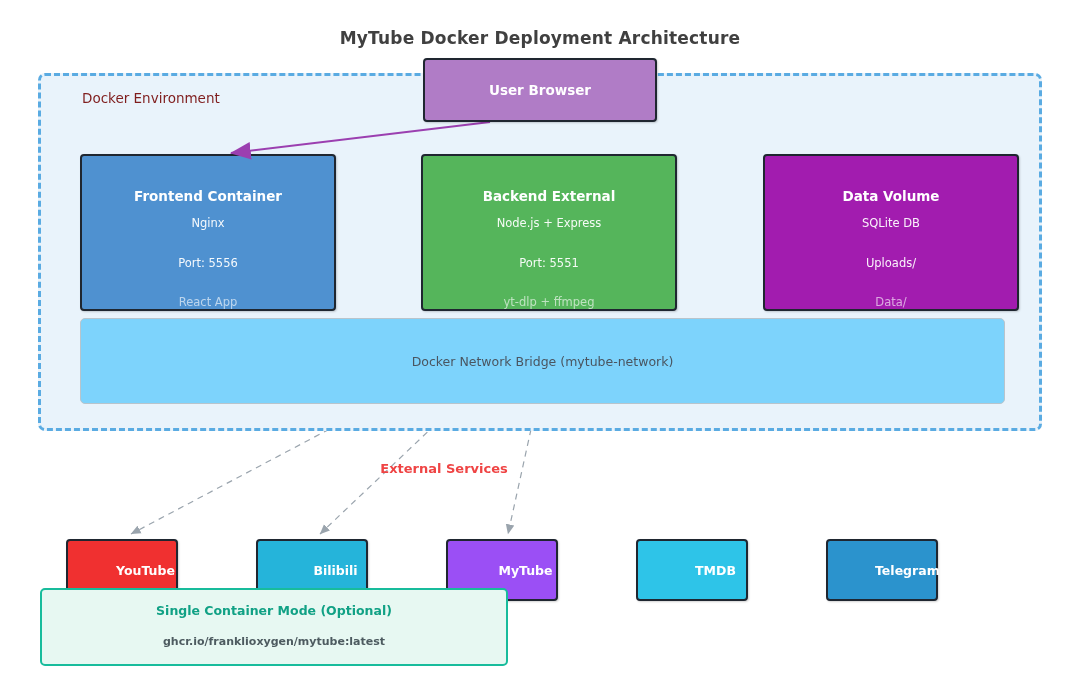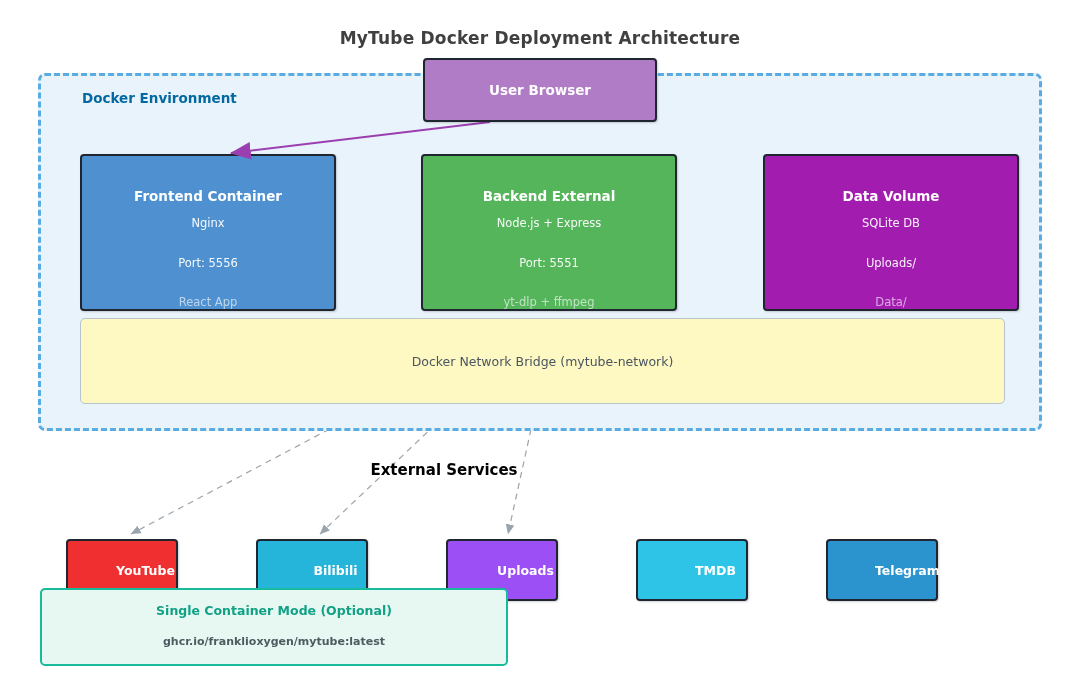--- a/index.html
+++ b/index.html
@@ -28,29 +28,29 @@
   .cluster-docker {
     position: absolute; left: 38px; top: 73px;
     width: 1004px; height: 358px;
     background: #e9f3fb;
     border: 3px dashed #5aabe2;
     border-radius: 7px;
     z-index: 2;
   }
   .cluster-docker-label {
     position: absolute; left: 82px; top: 90px;
-    font-size: 13.5px; font-weight: bold; color: #0369a1;
+    font-size: 13.5px; font-weight: normal; color: #7f1d1d;
     z-index: 4;
   }
 
   
   .network-bridge {
     position: absolute; left: 80px; top: 318px;
     width: 925px; height: 86px;
-    background: #fef9c3;
+    background: #7dd3fc;
     border: 1px solid #b8c4cc;
     border-radius: 5px;
     z-index: 3;
     display: flex; align-items: center; justify-content: center;
   }
   .network-bridge-label {
     font-size: 12.5px; color: #4a5560;
   }
 
   
@@ -101,21 +101,21 @@
   .svc-youtube  { left: 66px;  top: 539px; background: #f03030; }
   .svc-bilibili { left: 256px; top: 539px; background: #25b4da; }
   .svc-twitch   { left: 446px; top: 539px; background: #9b4ff5; }
   .svc-tmdb     { left: 636px; top: 539px; background: #2ec4e8; }
   .svc-telegram { left: 826px; top: 539px; background: #2b93cd; }
 
   
   .external-heading {
     position: absolute; left: 0; top: 461px; width: 888px;
     text-align: center;
-    font-size: 15px; font-weight: bold; color: #000000;
+    font-size: 13px; font-weight: bold; color: #ef4444;
     z-index: 4;
   }
 
   
   .cluster-single {
     position: absolute; left: 40px; top: 588px;
     width: 468px; height: 78px;
     background: #e7f8f2;
     border: 2px solid #18bc9c;
     border-radius: 5px;
@@ -226,21 +226,21 @@
 
   <div class="external-heading">External Services</div>
 
   <div class="node svc svc-youtube">
     <div class="n-title">YouTube</div>
   </div>
   <div class="node svc svc-bilibili">
     <div class="n-title">Bilibili</div>
   </div>
   <div class="node svc svc-twitch">
-    <div class="n-title">Uploads</div>
+    <div class="n-title">MyTube</div>
   </div>
   <div class="node svc svc-tmdb">
     <div class="n-title">TMDB</div>
   </div>
   <div class="node svc svc-telegram">
     <div class="n-title">Telegram</div>
   </div>
 
   <div class="cluster-single"></div>
   <div class="cluster-single-label">Single Container Mode (Optional)</div>

